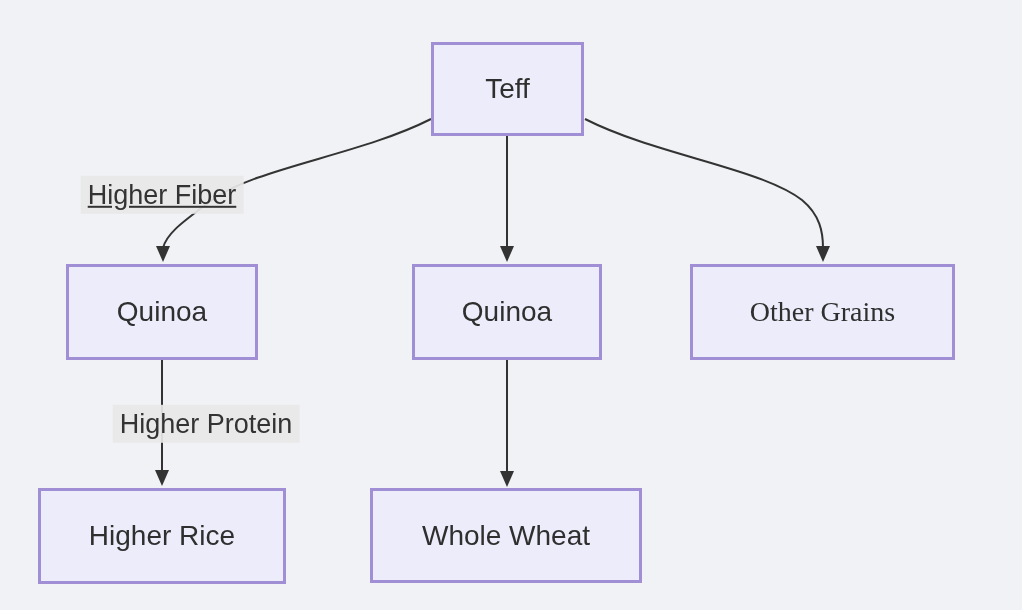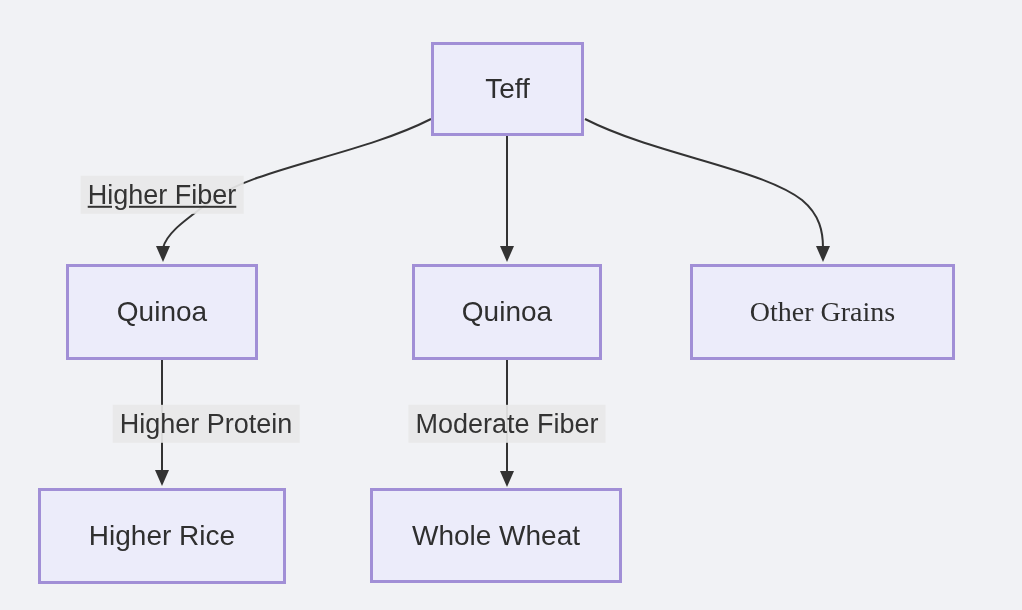--- a/index.html
+++ b/index.html
@@ -53,21 +53,21 @@
     font-size: 28px;
     white-space: nowrap;
     z-index: 3;
   }
   
   #node-teff          { left: 431px; top:  42px; width: 153px; height: 94px; }
   #node-quinoa-fiber  { left:  66px; top: 264px; width: 192px; height: 96px; }
   #node-quinoa-protein{ left: 412px; top: 264px; width: 190px; height: 96px; }
   #node-other-grains  { left: 690px; top: 264px; width: 265px; height: 96px; font-family: Liberation Serif, serif; }
   #node-brown-rice    { left:  38px; top: 488px; width: 248px; height: 96px; }
-  #node-whole-wheat   { left: 370px; top: 488px; width: 252px; height: 95px; }
+  #node-whole-wheat   { left: 370px; top: 488px; width: 272px; height: 95px; }
   
   #label-higher-fiber       { left: 162px; top: 195px; text-decoration: underline; }
   #label-comparable-protein { left: 509px; top: 201px; }
   #label-rich-ca-fe         { left: 822px; top: 201px; }
   #label-higher-protein     { left: 162px; top: 424px; margin-left: 44px; }
   #label-moderate-fiber     { left: 507px; top: 424px; }
 </style>
 </head>
 <body>
 
@@ -86,21 +86,20 @@
 
     <path d="M162,360 L162,470"></path>
     <polygon points="155,470 169,470 162,486"></polygon>
 
     <path d="M507,360 L507,471"></path>
     <polygon points="500,471 514,471 507,487"></polygon>
   </svg>
 
   <div class="edge-label" id="label-higher-fiber">Higher Fiber</div>
   <div class="edge-label" id="label-higher-protein">Higher Protein</div>
-  <div class="edge-label" id="label-moderate-fiber">Moderate Fiber</div>
 
   <div class="node" id="node-teff">
     <span>Teff</span>
   </div>
   <div class="node" id="node-quinoa-fiber">
     <span>Quinoa</span>
   </div>
   <div class="node" id="node-quinoa-protein">
     <span>Quinoa</span>
   </div>

